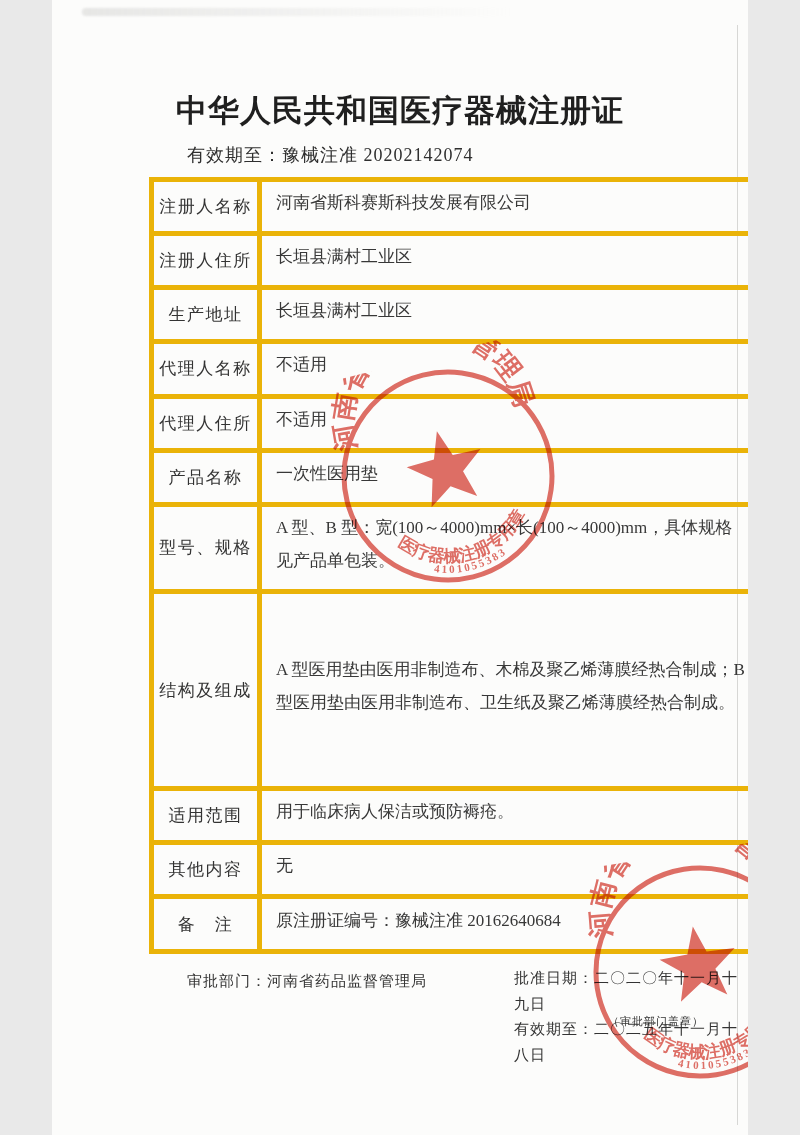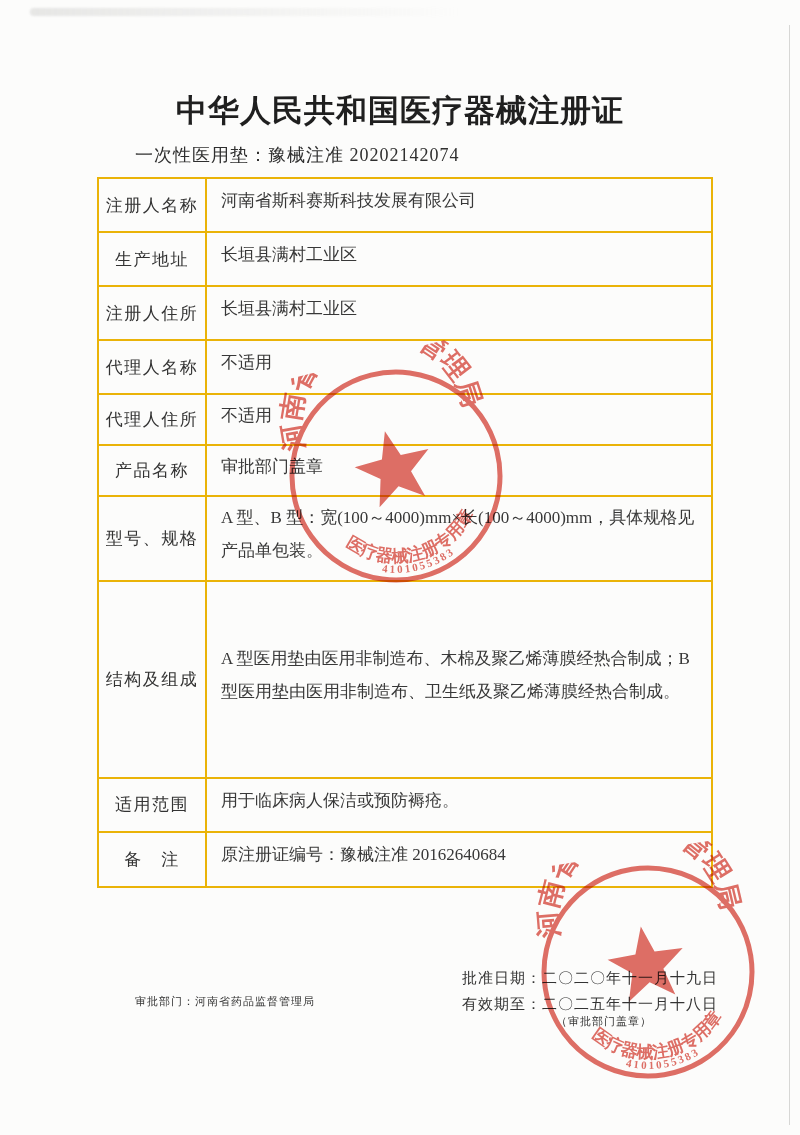--- a/index.html
+++ b/index.html
@@ -1,17 +1,17 @@
 <!DOCTYPE html>
 <html><head>
 <meta charset="utf-8">
 <style>
   html,body{margin:0;padding:0;background:#e9e9e9;}
   .page{
-    position:relative;width:800px;height:1135px;margin:0 auto;
+    position:relative;width:696px;height:1135px;margin:0 auto;
     background:#fcfcfb;overflow:hidden;
     font-family:"Liberation Serif","DejaVu Serif",serif;
     color:#3a3a3a;
   }
   .scan-edge-right{
     position:absolute;top:25px;right:10px;width:1px;height:1100px;
     background:#d7d7d5;
   }
   .scan-smudge-top{
     position:absolute;top:8px;left:30px;width:430px;height:8px;
@@ -26,36 +26,35 @@
   .cert-line{
     position:absolute;top:143px;left:135px;
     font-size:18px;color:#2f2f2f;letter-spacing:1px;
   }
   table.reg-table{
     position:absolute;left:97px;top:177px;width:616px;
     border-collapse:collapse;table-layout:fixed;
     font-size:17px;color:#383838;
   }
   .reg-table td{
-    border:2px solid #eab308;vertical-align:middle;
+    border:5px solid #eab308;vertical-align:middle;
     padding:0;background:transparent;
   }
   .reg-table td.lbl{
     text-align:center;letter-spacing:1.5px;color:#333;
   }
   .reg-table td.val{
     padding:4px 12px 12px 14px;line-height:1.95;text-align:left;
   }
   tr.h54{height:54px} tr.h50{height:50px} tr.h48{height:48px}
   tr.h65{height:65px} tr.h197{height:197px} tr.h53{height:53px}
   tr.h52{height:52px} tr.h55{height:55px}
   .footer-dept{
-    position:absolute;left:135px;top:972px;font-size:11px;color:#333;
+    position:absolute;left:135px;top:972px;font-size:15px;color:#333;
     letter-spacing:1px;
-    margin-top:22px;
   }
   .footer-dates{
     position:absolute;left:462px;top:966px;font-size:15px;color:#333;
     line-height:1.7;letter-spacing:1px;
   }
   .footer-sealnote{
     position:absolute;left:556px;top:1014px;font-size:11px;color:#333;
     letter-spacing:1px;
   }
   .seal{
@@ -70,63 +69,67 @@
 </head>
 <body>
 
 <div class="page">
 
   <div class="scan-smudge-top"></div>
   <div class="scan-edge-right"></div>
 
   <div class="doc-title">中华人民共和国医疗器械注册证</div>
 
-  <div class="cert-line"><span>一次性医用垫：</span><span>豫械注准 20202142074</span></div>
+  <div class="cert-line"><span>有效期至：</span><span>豫械注准 20202142074</span></div>
 
   <table class="reg-table">
     <colgroup>
         <col style="width:108px">
         <col>
       </colgroup>
     <tbody>
       <tr class="h54">
         <td class="lbl">注册人名称</td>
         <td class="val">河南省斯科赛斯科技发展有限公司</td>
       </tr>
       <tr class="h54">
-        <td class="lbl">生产地址</td>
+        <td class="lbl">注册人住所</td>
         <td class="val">长垣县满村工业区</td>
       </tr>
       <tr class="h54">
-        <td class="lbl">注册人住所</td>
+        <td class="lbl">生产地址</td>
         <td class="val">长垣县满村工业区</td>
       </tr>
       <tr class="h54">
         <td class="lbl">代理人名称</td>
         <td class="val">不适用</td>
       </tr>
       <tr class="h50">
         <td class="lbl">代理人住所</td>
         <td class="val">不适用</td>
       </tr>
       <tr class="h48">
         <td class="lbl">产品名称</td>
-        <td class="val">审批部门盖章</td>
+        <td class="val">一次性医用垫</td>
       </tr>
       <tr class="h65">
         <td class="lbl">型号、规格</td>
         <td class="val">A 型、B 型：宽(100～4000)mm×长(100～4000)mm，具体规格见产品单包装。</td>
       </tr>
       <tr class="h197">
         <td class="lbl">结构及组成</td>
         <td class="val">A 型医用垫由医用非制造布、木棉及聚乙烯薄膜经热合制成；B 型医用垫由医用非制造布、卫生纸及聚乙烯薄膜经热合制成。</td>
       </tr>
       <tr class="h54">
         <td class="lbl">适用范围</td>
         <td class="val">用于临床病人保洁或预防褥疮。</td>
+      </tr>
+      <tr class="h52">
+        <td class="lbl">其他内容</td>
+        <td class="val">无</td>
       </tr>
       <tr class="h55">
         <td class="lbl">备　注</td>
         <td class="val">原注册证编号：豫械注准 20162640684</td>
       </tr>
     </tbody>
   </table>
 
   <div class="footer-dept">审批部门：河南省药品监督管理局</div>
 

